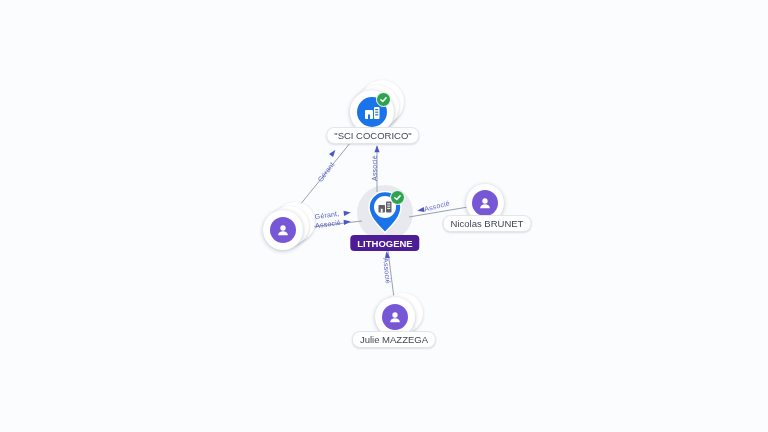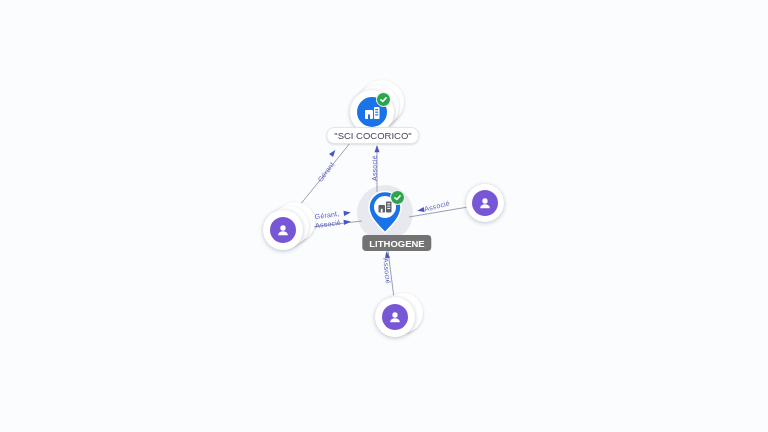--- a/index.html
+++ b/index.html
@@ -34,22 +34,22 @@
   .badge{
     position:absolute;width:15px;height:15px;border-radius:50%;background:#2ea44f;
     border:1.5px solid #fff;box-sizing:border-box;display:flex;align-items:center;justify-content:center;z-index:4;
   }
   .nlabel{
     position:absolute;transform:translateX(-50%);background:#fff;border:1px solid #e2e5ec;
     border-radius:8px;padding:2px 7px;font-size:9.5px;color:#3f4656;white-space:nowrap;
     box-shadow:0 1px 2px rgba(40,45,70,.14);z-index:5;
   }
   .sel-label{
-    position:absolute;transform:translateX(-50%);background:#737373;color:#fff;font-weight:700;
-    border-radius:4px;padding:2.5px 7px;font-size:9.5px;white-space:nowrap;z-index:6;margin-left:12px;
+    position:absolute;transform:translateX(-50%);background:#4c1d95;color:#fff;font-weight:700;
+    border-radius:4px;padding:2.5px 7px;font-size:9.5px;white-space:nowrap;z-index:6;
   }
   .pin{position:absolute;left:0;top:0;}
 </style>
 </head>
 <body>
 
 <div class="stage">
 
   <svg class="edges" width="768" height="432">
     <line class="eline" x1="291" y1="216" x2="359" y2="132"></line>
@@ -144,28 +144,30 @@
       <div class="avatar person">
         <svg width="16" height="16" viewBox="0 0 24 24">
           <g fill="#ffffff">
             <circle cx="12" cy="9" r="4"></circle>
             <path d="M4.8 19.5c0-3.6 3.2-5.7 7.2-5.7s7.2 2.1 7.2 5.7v.3H4.8z"></path>
           </g>
         </svg>
       </div>
     </div>
   </div>
+  <div class="nlabel" style="left:487px;top:215px">Nicolas BRUNET</div>
 
   <div class="node" style="left:375px;top:297px;width:40px;height:40px">
     <div class="stack s1" style="left:8px;top:-4px;width:40px;height:40px"></div>
     <div class="card">
       <div class="avatar person">
         <svg width="16" height="16" viewBox="0 0 24 24">
           <g fill="#ffffff">
             <circle cx="12" cy="9" r="4"></circle>
             <path d="M4.8 19.5c0-3.6 3.2-5.7 7.2-5.7s7.2 2.1 7.2 5.7v.3H4.8z"></path>
           </g>
         </svg>
       </div>
     </div>
   </div>
+  <div class="nlabel" style="left:394px;top:331px">Julie MAZZEGA</div>
 
 </div>
 
 </body></html>

